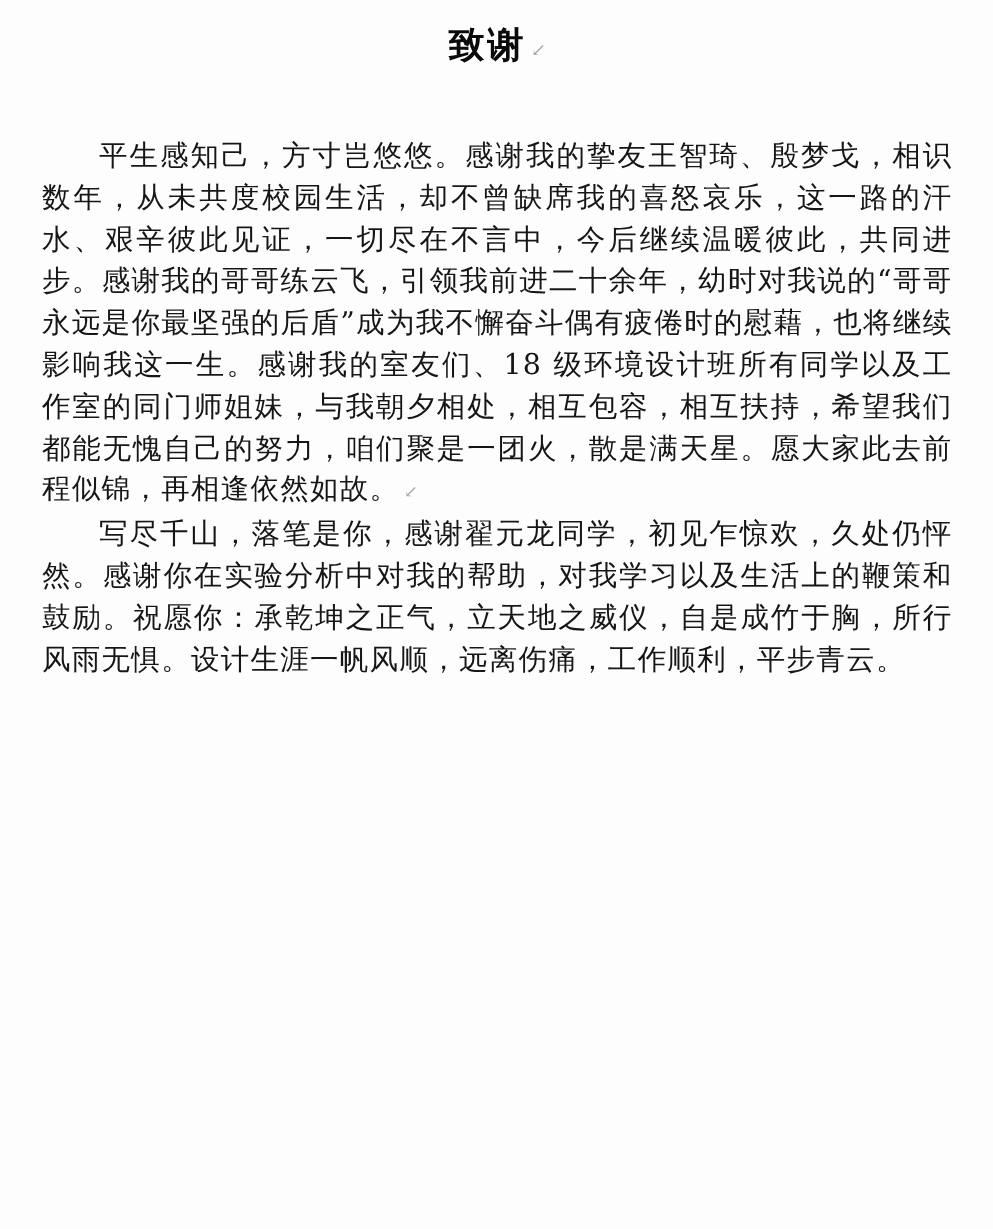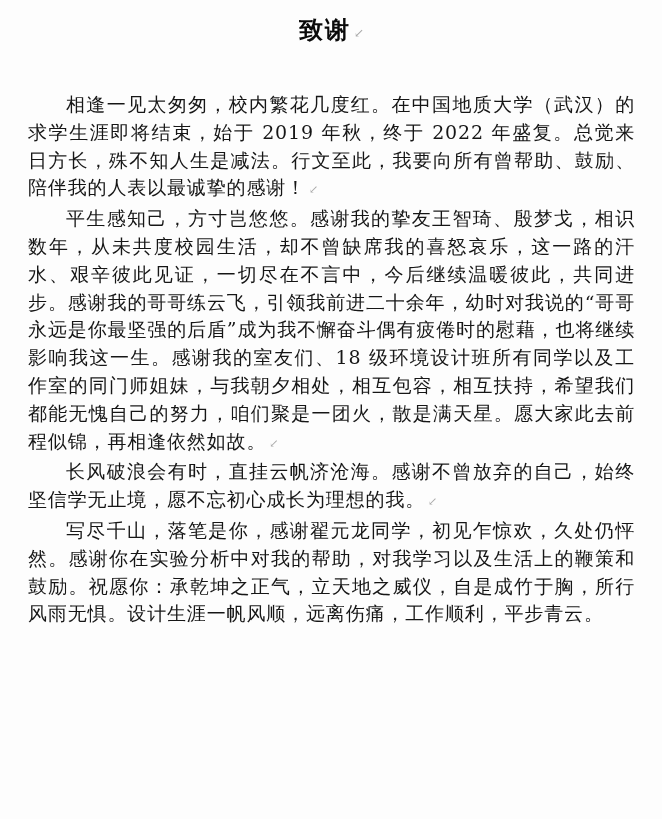--- a/index.html
+++ b/index.html
@@ -56,20 +56,18 @@
   }
 </style>
 </head>
 <body>
 
 <div class="page">
 
   <h1 class="doc-title"><span>致谢</span><span class="pmark">↙</span></h1>
 
   <div class="doc-body">
-    <p><span>相逢一见太匆匆，校内繁花几度红。在中国地质大学（武汉）的求学生涯即将结束，始于 2019 年秋，终于 2022 年盛复。总觉来日方长，殊不知人生是减法。行文至此，我要向所有曾帮助、鼓励、陪伴我的人表以最诚挚的感谢！</span><span class="pmark">↙</span></p>
     <p><span>平生感知己，方寸岂悠悠。感谢我的挚友王智琦、殷梦戈，相识数年，从未共度校园生活，却不曾缺席我的喜怒哀乐，这一路的汗水、艰辛彼此见证，一切尽在不言中，今后继续温暖彼此，共同进步。感谢我的哥哥练云飞，引领我前进二十余年，幼时对我说的“哥哥永远是你最坚强的后盾”成为我不懈奋斗偶有疲倦时的慰藉，也将继续影响我这一生。感谢我的室友们、18 级环境设计班所有同学以及工作室的同门师姐妹，与我朝夕相处，相互包容，相互扶持，希望我们都能无愧自己的努力，咱们聚是一团火，散是满天星。愿大家此去前程似锦，再相逢依然如故。</span><span class="pmark">↙</span></p>
-    <p><span>长风破浪会有时，直挂云帆济沧海。感谢不曾放弃的自己，始终坚信学无止境，愿不忘初心成长为理想的我。</span><span class="pmark">↙</span></p>
     <p><span>写尽千山，落笔是你，感谢翟元龙同学，初见乍惊欢，久处仍怦然。感谢你在实验分析中对我的帮助，对我学习以及生活上的鞭策和鼓励。祝愿你：承乾坤之正气，立天地之威仪，自是成竹于胸，所行风雨无惧。设计生涯一帆风顺，远离伤痛，工作顺利，平步青云。</span></p>
 
   </div>
 
 </div>
 
 </body></html>

